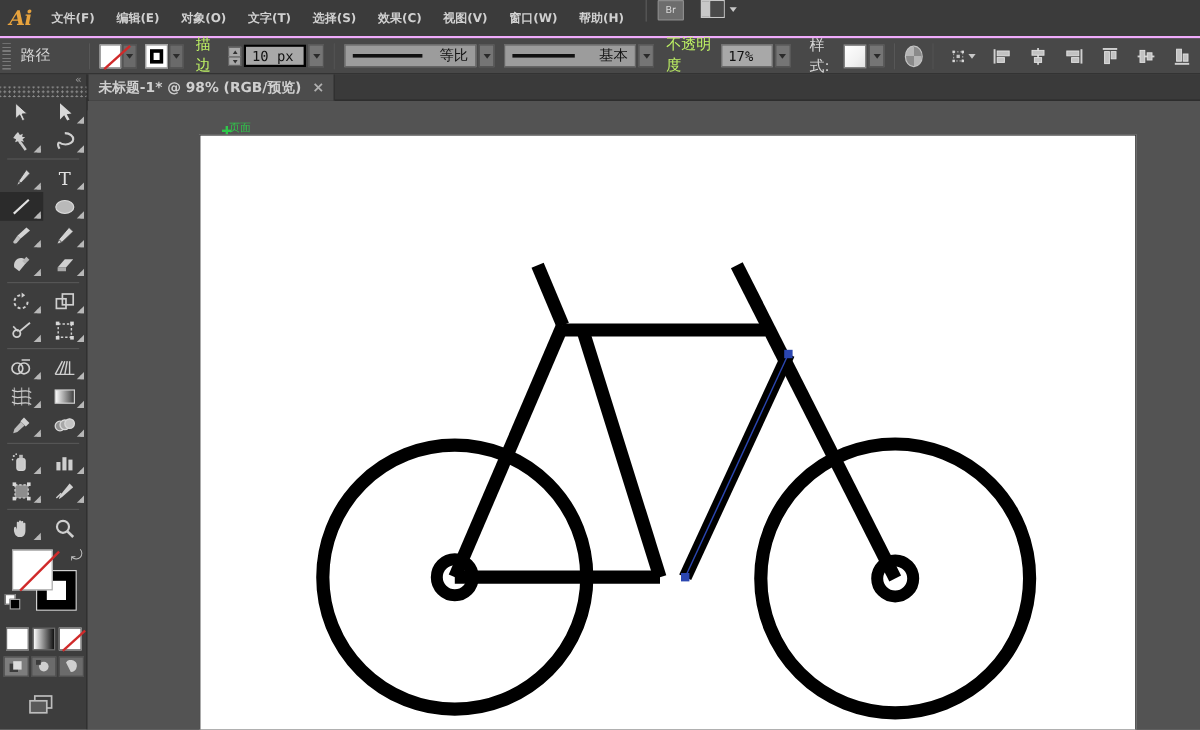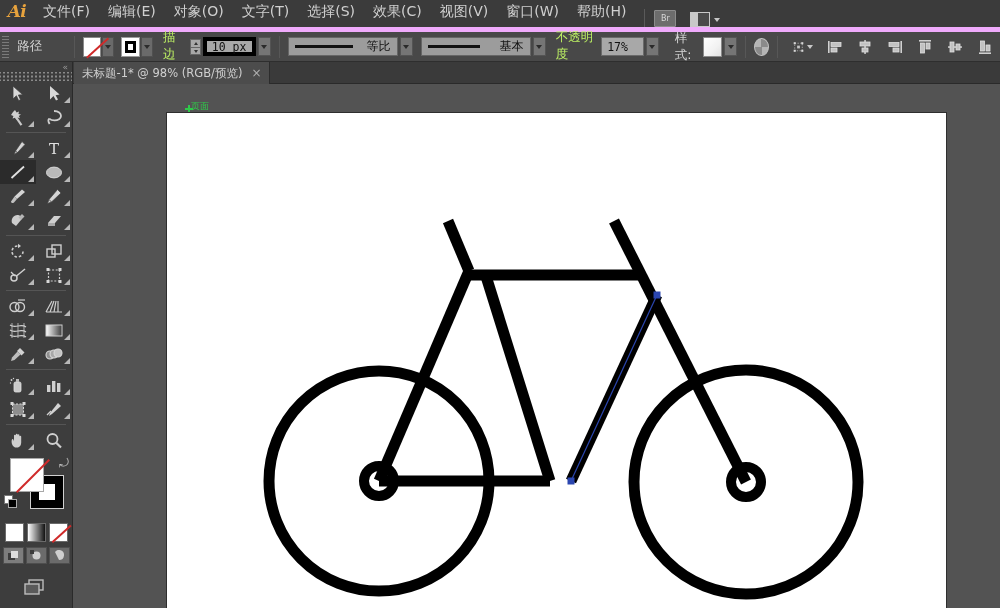--- a/index.html
+++ b/index.html
@@ -8,32 +8,32 @@
     overflow: hidden;
     background: #535353;
     font-family: "DejaVu Sans", "Liberation Sans", sans-serif;
   }
   .app { position: relative; width: 1000px; height: 608px; }
 
   
   .menubar {
     position: absolute; left:0; top:0; width:1000px; height:32px;
     background: #3b3b3b;
-    display:flex; align-items:flex-end;
-    border-bottom: 5px solid #f0abfc;
+    display:flex; align-items:flex-start;
+    border-bottom: 2px solid #f0abfc;
   }
   .ai-logo {
     width:34px; height:32px; display:flex; align-items:center; justify-content:center;
     color:#e8a33d; font-size:17px; font-weight:bold; font-style:italic;
     font-family:"DejaVu Serif","Liberation Serif",serif;
     letter-spacing:-0.5px;
   }
   .menu-item {
     padding: 0 9px; height:32px; line-height:32px;
-    color:#d0d0d0; font-size:14px; white-space:nowrap;
+    color:#d0d0d0; font-size:10px; white-space:nowrap;font-weight:bold;
   }
   .menu-sep {
     width:1px; height:18px; background:#5a5a5a; margin:0 9px;
   }
   .br-icon {
     width:22px; height:17px; border:1px solid #8c8c8c; background:#6d6d6d;
     color:#d8d8d8; font-size:8px; display:flex; align-items:center; justify-content:center;
     border-radius:1px;
   }
   .ws-icon { display:flex; align-items:center; margin-left:14px; }
@@ -77,21 +77,21 @@
     position:relative; }
   .stepper i:first-child { border-bottom:none; }
   .stepper i:before {
     content:''; position:absolute; left:3px; top:2.5px; width:0;height:0;
     border-left:2.5px solid transparent;border-right:2.5px solid transparent;
   }
   .stepper i:first-child:before { border-bottom:3px solid #333; }
   .stepper i:last-child:before { border-top:3px solid #333; }
 
   .num-field {
-    height:19px; background:#a8a8a8; border:4px solid #000000; color:#111;
+    height:19px; background:#a8a8a8; border:2px solid #000000; color:#111;
     font-size:11.5px; padding:0 5px; display:flex; align-items:center;
     font-family:"DejaVu Sans Mono","Liberation Mono",monospace;
   }
   .field-drop {
     width:16px; height:19px; background:#757575; border:1px solid #545454;
     display:flex;align-items:center;justify-content:center; margin-left:2px;
   }
   .field-drop .caret{ border-top-color:#2a2a2a; margin:0;}
 
   .profile-box {
@@ -118,21 +118,21 @@
 
   
   .tabbar {
     position:absolute; left:0; top:62px; width:1000px; height:22px;
     background:#3a3a3a; border-bottom:1px solid #2a2a2a;
   }
   .doctab {
     position:absolute; left:74px; top:0; height:22px;
     background:#4c4c4c; border-right:1px solid #2c2c2c;
     display:flex; align-items:center; padding:0 8px;
-    color:#cfcfcf; font-size:11.5px; white-space:nowrap;
+    color:#cfcfcf; font-size:11.5px; white-space:nowrap;font-weight:bold;
   }
   .tab-close { margin-left:9px; color:#b0b0b0; font-size:12px; }
 
   
   .toolbar {
     position:absolute; left:0; top:62px; width:73px; height:546px;
     background:#3d3d3d; border-right:1px solid #2a2a2a;
   }
   .tb-head { height:10px; display:flex; align-items:center; justify-content:flex-end; padding-right:4px;
     color:#9a9a9a; font-size:9px; }

